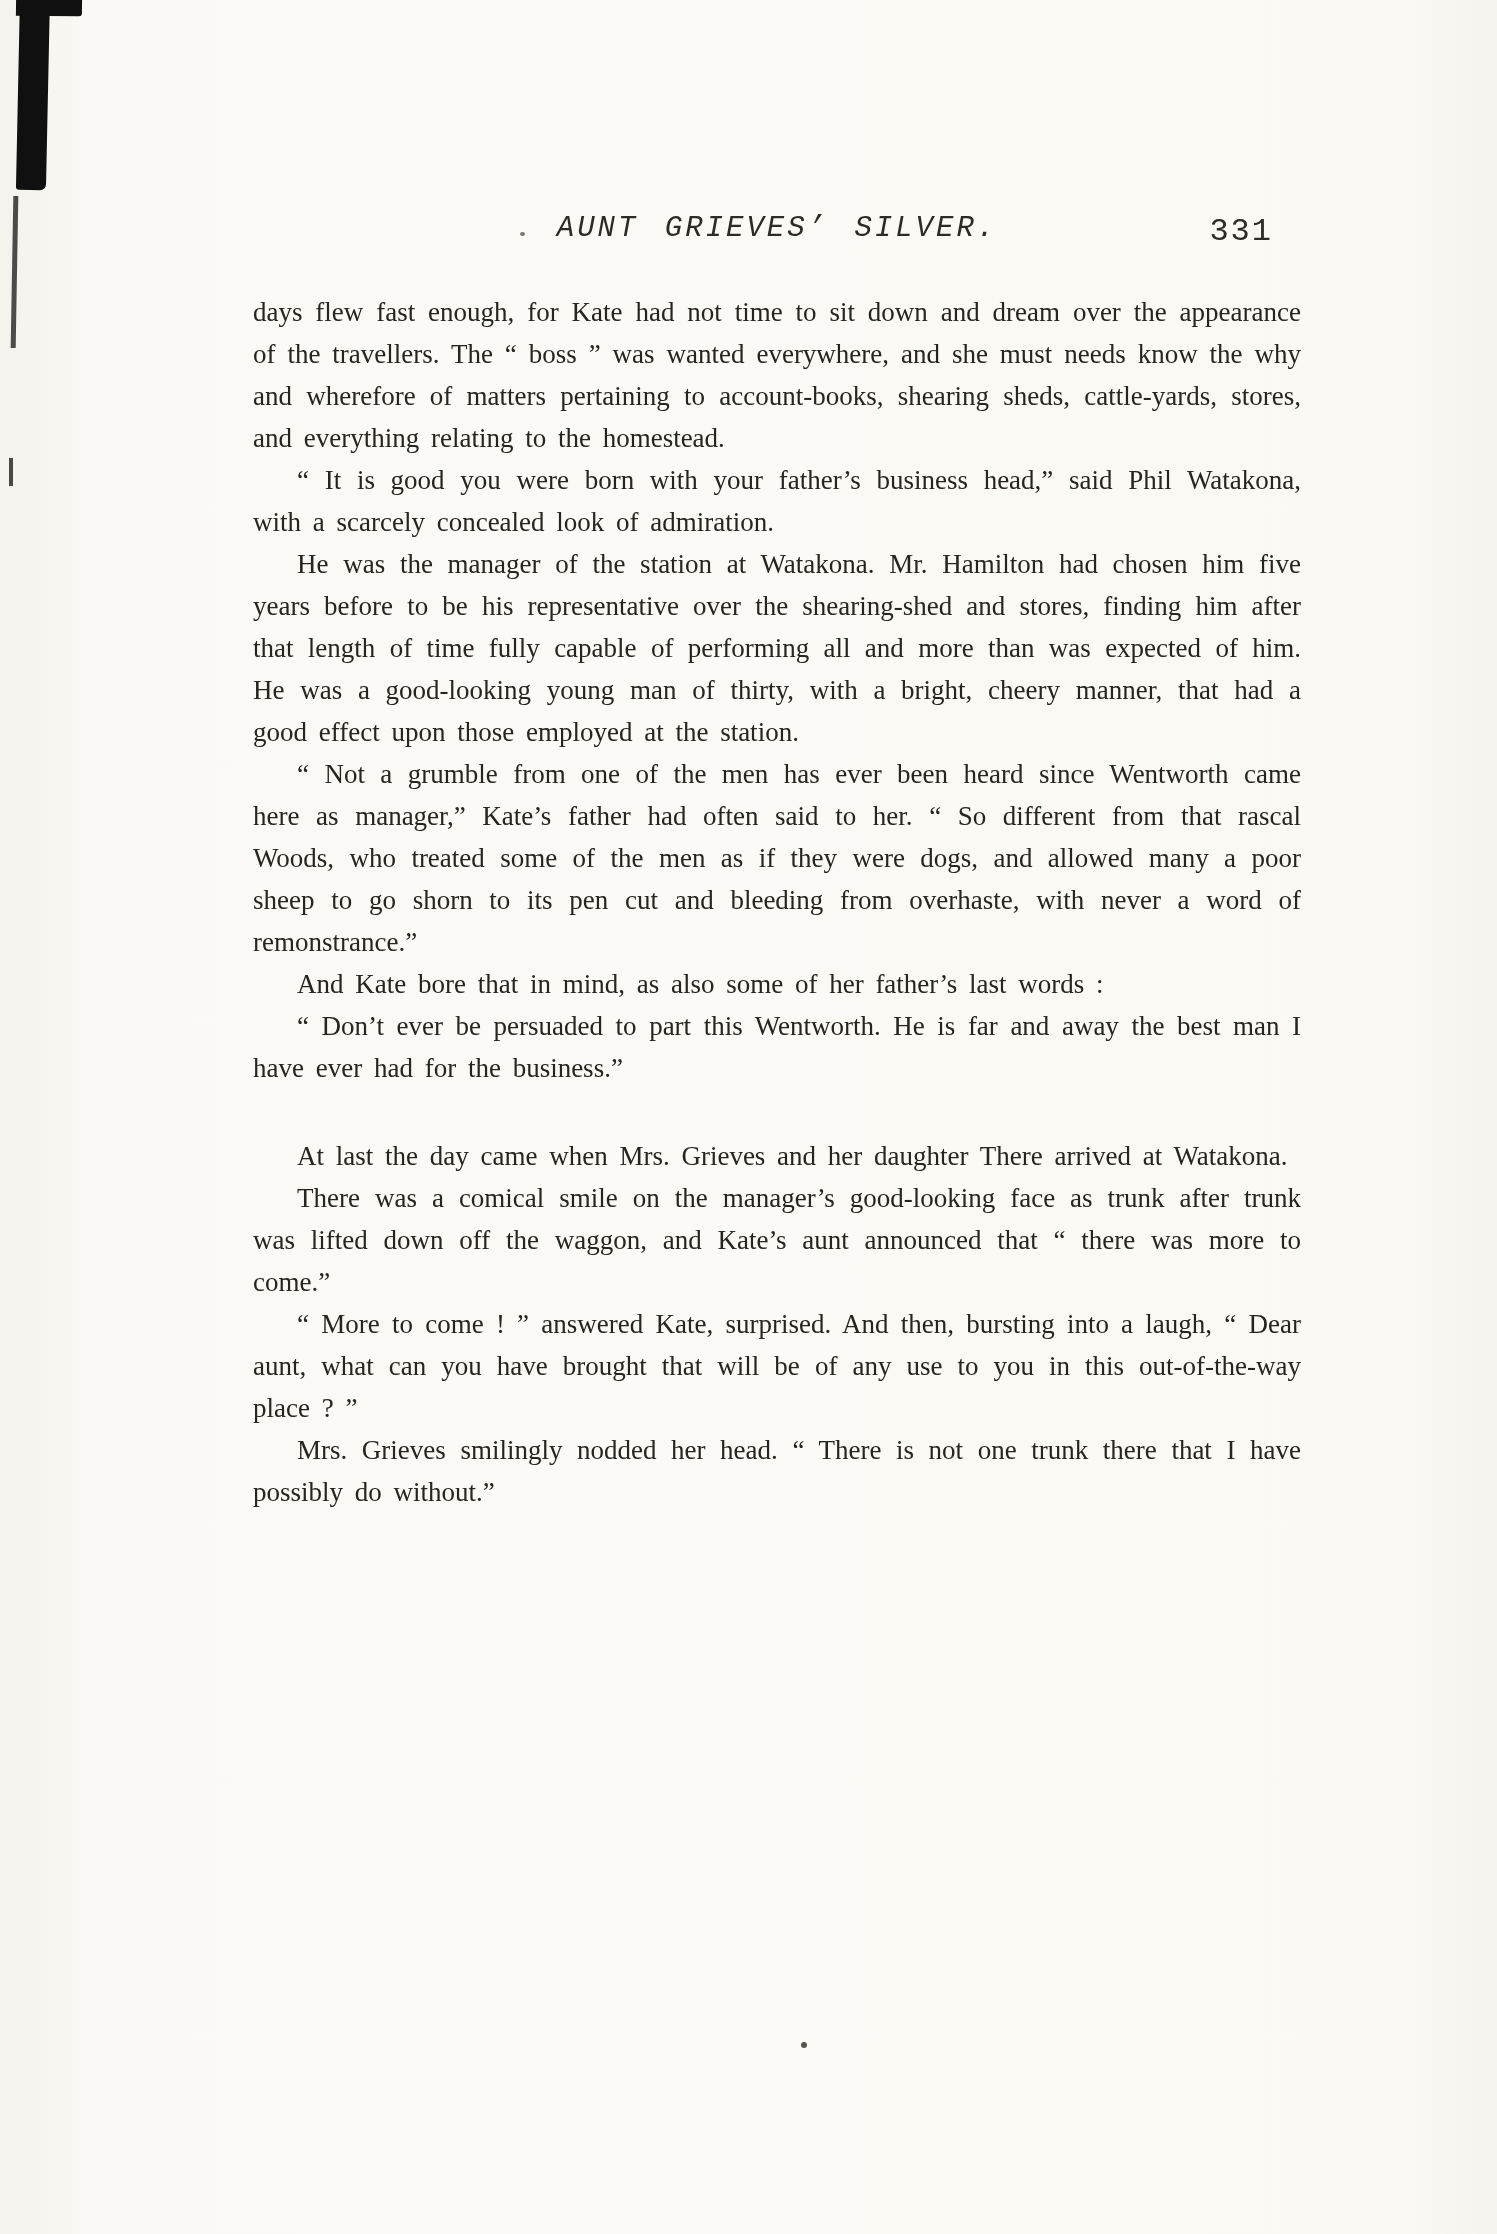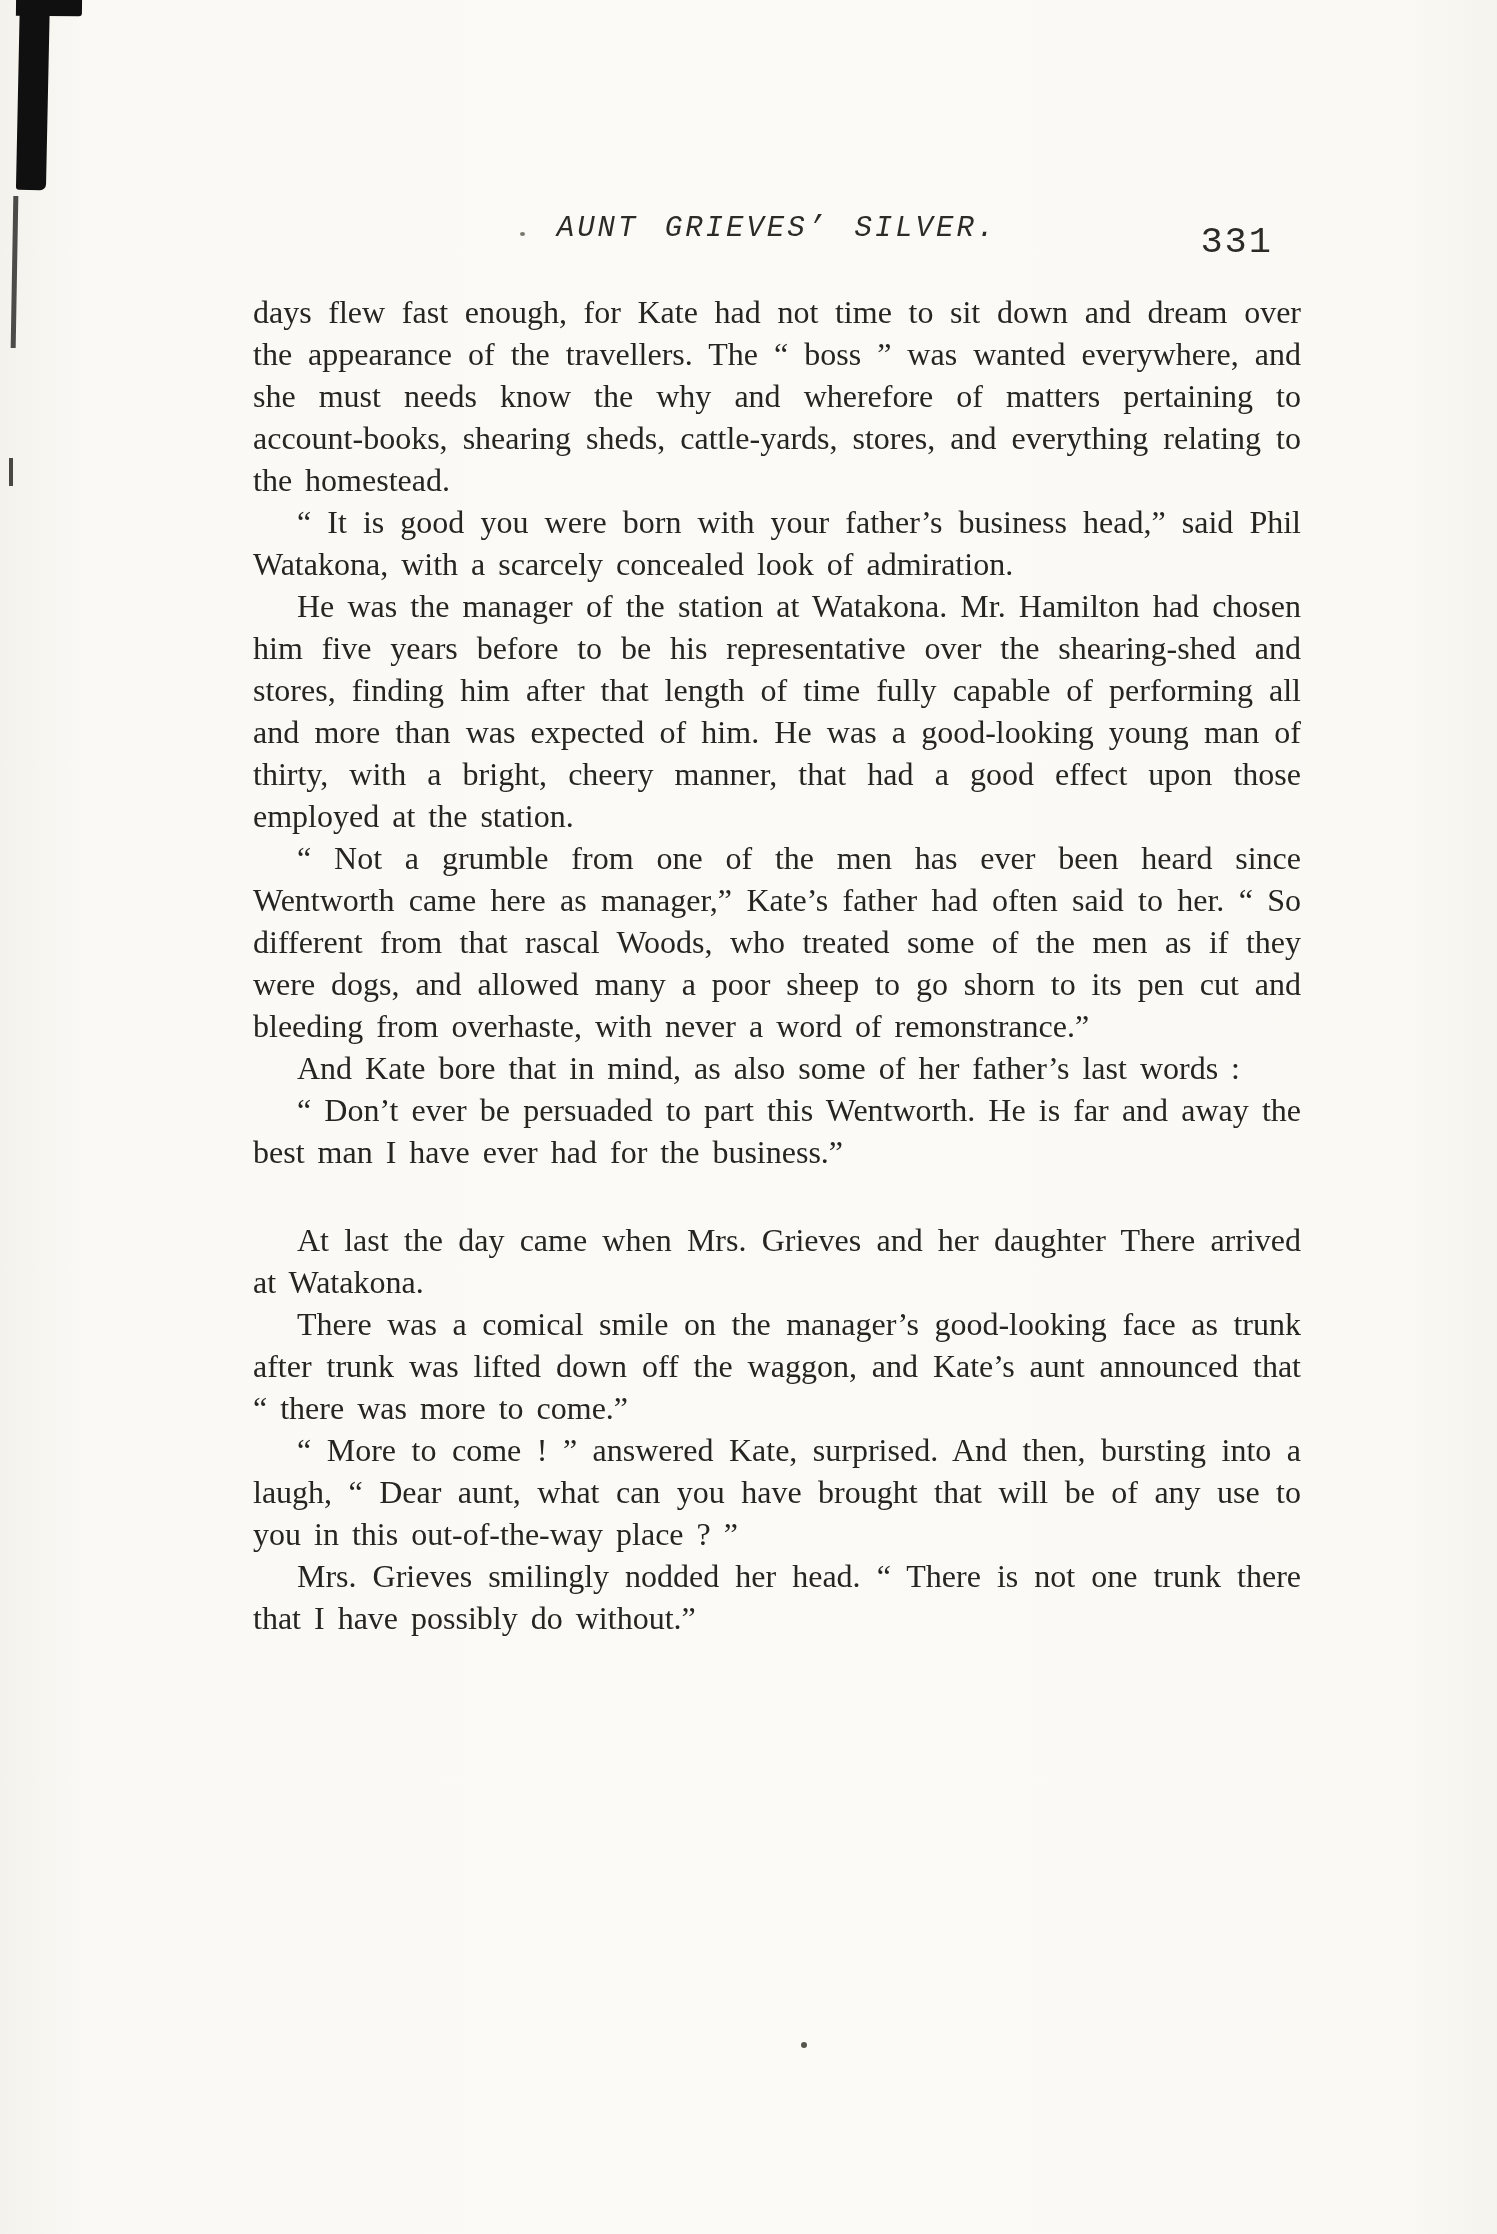--- a/index.html
+++ b/index.html
@@ -29,30 +29,30 @@
     font-style: italic;
     font-size: 29px;
     letter-spacing: 3px;
     color: #2d2b26;
     word-spacing: 6px;
     font-family: Liberation Mono, monospace;
   }
   .page-number {
     position: absolute;
     right: 28px;
-    top: 9px;
+    top: 1px;
     font-style: normal;
-    font-size: 37px;
+    font-size: 32px;
     letter-spacing: 2px;
     color: #2d2b26;
   }
 
   .text-block {
     margin-top: 46px;
-    font-size: 32px;
+    font-size: 27px;
     line-height: 42px;
     text-align: justify;
     text-justify: inter-word;
     color: #272520;
   }
   .para {
     margin: 0;
     text-indent: 44px;
     word-spacing: 5px;
   }

